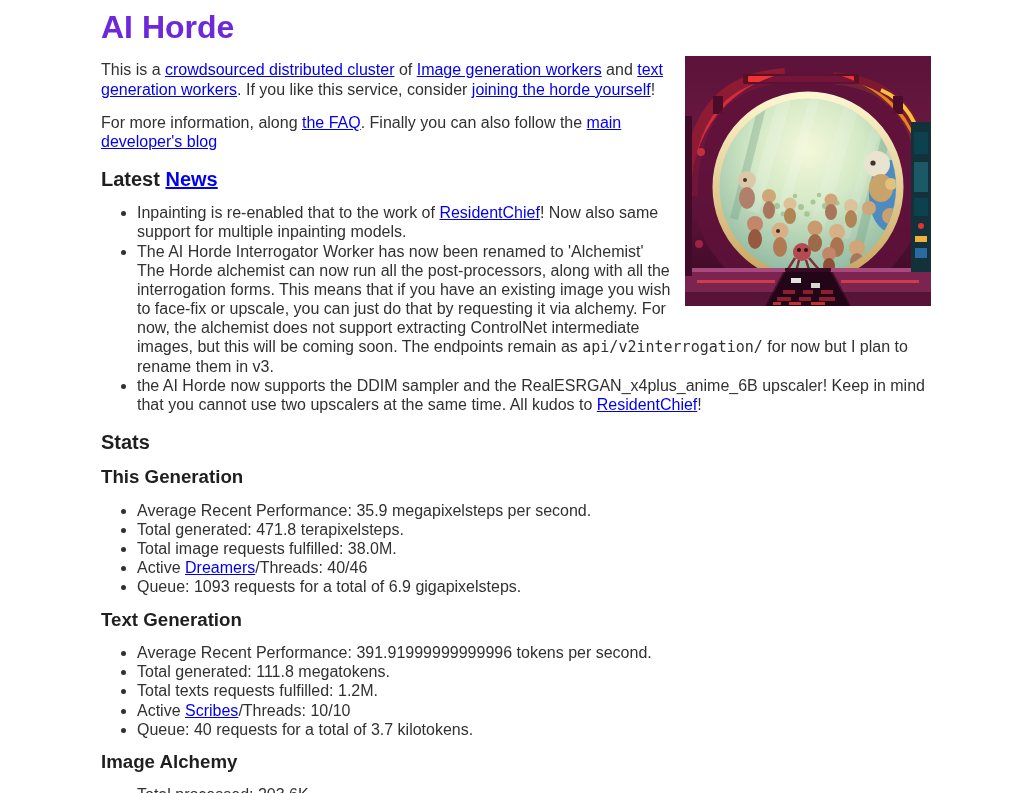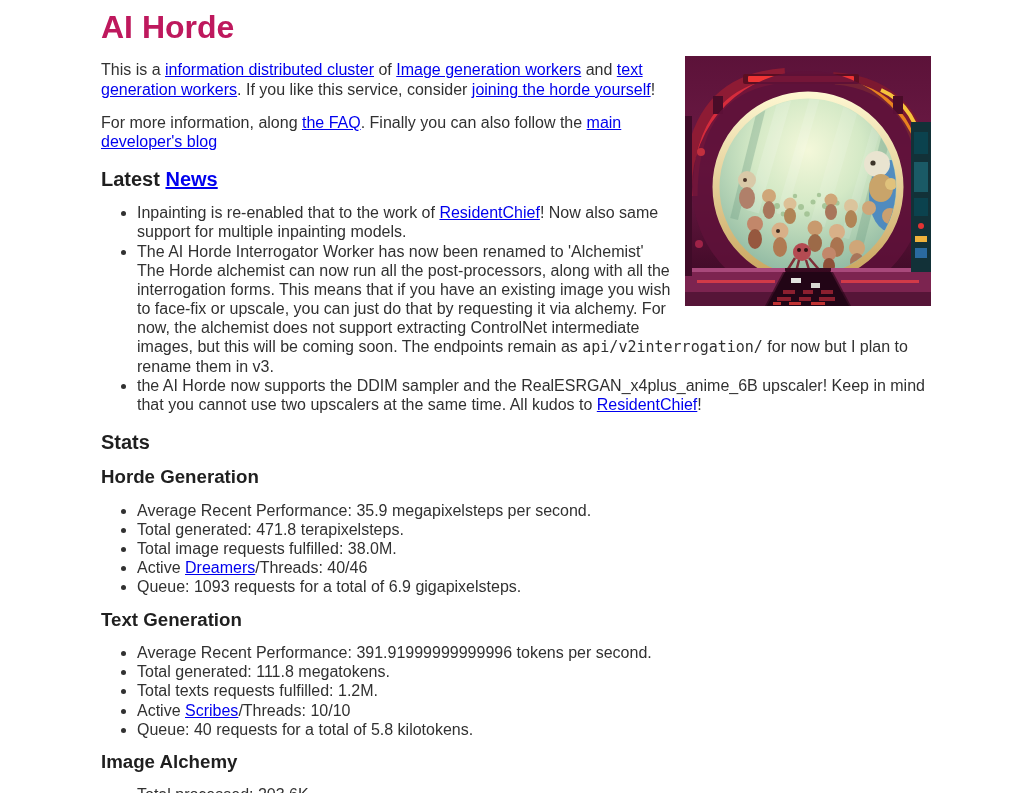--- a/index.html
+++ b/index.html
@@ -16,21 +16,21 @@
     line-height: 1.2;
     color: #313131;
   }
   .page {
     margin-left: 101px;
     width: 830px;
   }
   h1 {
     font-size: 32px;
     font-weight: bold;
-    color: #be185d;
+    color: #6d28d9;
     margin: 8px 0 10px 0;
   }
   h2 {
     font-size: 20px;
     font-weight: bold;
     color: #1f1f1f;
     margin: 16px 0 10px 0;
   }
   h3 {
     font-size: 18.7px;
@@ -212,50 +212,50 @@
       <rect x="229" y="142" width="14" height="18" fill="#0b424e"></rect>
       <circle cx="236" cy="170" r="3" fill="#e23333"></circle>
       <rect x="230" y="180" width="12" height="6" fill="#f0b23c"></rect>
       <rect x="230" y="192" width="12" height="10" fill="#2a6aa0"></rect>
       <rect x="0" y="60" width="7" height="160" fill="#3f0b28"></rect>
       <circle cx="16" cy="96" r="4" fill="#c22f3e"></circle>
       <circle cx="14" cy="188" r="4" fill="#9e2347"></circle>
     </svg>
   </div>
 
-  <p><span>This is a </span><a class="lnk">information distributed cluster</a><span> of </span><a class="lnk">Image generation workers</a><span> and </span><a class="lnk">text generation workers</a><span>. If you like this service, consider </span><a class="lnk">joining the horde yourself</a><span>!</span></p>
+  <p><span>This is a </span><a class="lnk">crowdsourced distributed cluster</a><span> of </span><a class="lnk">Image generation workers</a><span> and </span><a class="lnk">text generation workers</a><span>. If you like this service, consider </span><a class="lnk">joining the horde yourself</a><span>!</span></p>
 
   <p><span>For more information, along </span><a class="lnk">the FAQ</a><span>. Finally you can also follow the </span><a class="lnk">main developer's blog</a></p>
 
   <h2><span>Latest </span><a class="lnk">News</a></h2>
 
   <ul>
     <li><span>Inpainting is re-enabled that to the work of </span><a class="lnk">ResidentChief</a><span>! Now also same support for multiple inpainting models.</span></li>
     <li><span>The AI Horde Interrogator Worker has now been renamed to 'Alchemist' The Horde alchemist can now run all the post-processors, along with all the interrogation forms. This means that if you have an existing image you wish to face-fix or upscale, you can just do that by requesting it via alchemy. For now, the alchemist does not support extracting ControlNet intermediate images, but this will be coming soon. The endpoints remain as </span><code>api/v2interrogation/</code><span> for now but I plan to rename them in v3.</span></li>
     <li><span>the AI Horde now supports the DDIM sampler and the RealESRGAN_x4plus_anime_6B upscaler! Keep in mind that you cannot use two upscalers at the same time. All kudos to </span><a class="lnk">ResidentChief</a><span>!</span></li>
   </ul>
 
   <h2>Stats</h2>
 
-  <h3>Horde Generation</h3>
+  <h3>This Generation</h3>
   <ul>
     <li>Average Recent Performance: 35.9 megapixelsteps per second.</li>
     <li>Total generated: 471.8 terapixelsteps.</li>
     <li>Total image requests fulfilled: 38.0M.</li>
     <li><span>Active </span><a class="lnk">Dreamers</a><span>/Threads: 40/46</span></li>
     <li>Queue: 1093 requests for a total of 6.9 gigapixelsteps.</li>
   </ul>
 
   <h3>Text Generation</h3>
   <ul>
     <li>Average Recent Performance: 391.91999999999996 tokens per second.</li>
     <li>Total generated: 111.8 megatokens.</li>
     <li>Total texts requests fulfilled: 1.2M.</li>
     <li><span>Active </span><a class="lnk">Scribes</a><span>/Threads: 10/10</span></li>
-    <li>Queue: 40 requests for a total of 5.8 kilotokens.</li>
+    <li>Queue: 40 requests for a total of 3.7 kilotokens.</li>
   </ul>
 
   <h3>Image Alchemy</h3>
   <ul>
     <li>Total processed: 203.6K.</li>
 
   </ul>
 
 </div>
 

